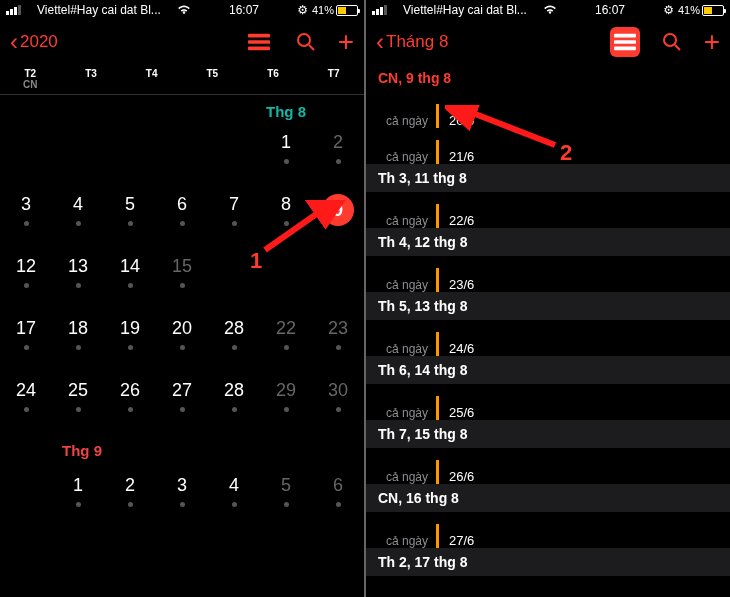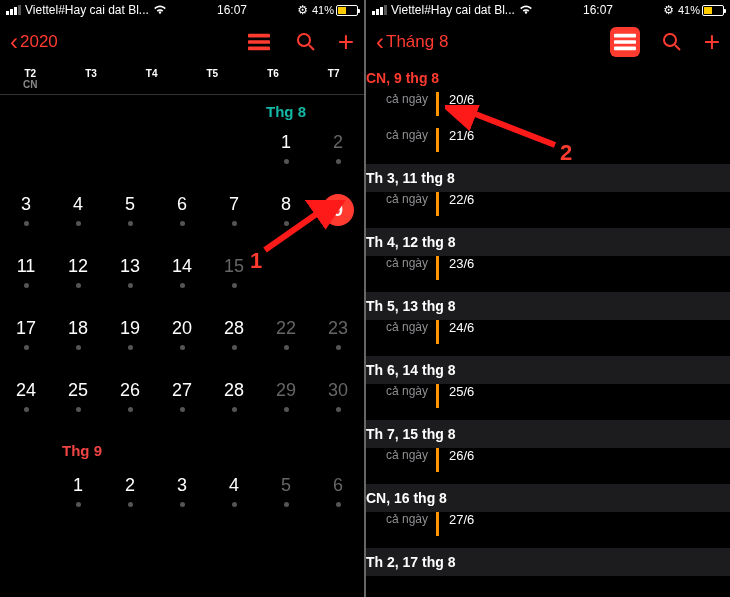--- a/index.html
+++ b/index.html
@@ -1,19 +1,19 @@
 <!DOCTYPE html>
 <html><head>
 <meta charset="utf-8">
 <style>
 *{margin:0;padding:0;box-sizing:border-box;font-family:-apple-system,Helvetica,Arial,sans-serif}
 body{background:#666;width:730px;height:597px;display:flex;gap:2px}
 .phone{width:364px;height:597px;background:#000;display:flex;flex-direction:column;overflow:hidden}
 .status-bar{height:20px;display:flex;justify-content:space-between;align-items:center;padding:0 6px;color:#fff;font-size:12px;font-weight:500}
-.status-left{display:flex;align-items:center;gap:4px}
+.status-left{display:flex;align-items:center;gap:16px}
 .status-right{display:flex;align-items:center;gap:4px}
 .signal{display:flex;align-items:flex-end;gap:1px}
 .signal span{width:3px;background:#fff;display:block}
 .signal span:nth-child(1){height:4px}
 .signal span:nth-child(2){height:6px}
 .signal span:nth-child(3){height:8px}
 .signal span:nth-child(4){height:10px;background:#555}
 .wifi{width:14px;height:10px}
 .battery{font-size:11px}
 .bat-icon{display:inline-block;width:22px;height:11px;border:1px solid #fff;border-radius:2px;position:relative;vertical-align:middle;margin-left:2px}
@@ -35,23 +35,23 @@
 .month-label{color:#14b8a6;font-size:15px;font-weight:600;text-align:left;padding:8px 0 4px;grid-column:6/8;padding-left:6px}
 .cal-body{flex:1;overflow:hidden}
 .month-hdr{display:grid;grid-template-columns:repeat(7,1fr)}
 .week{display:grid;grid-template-columns:repeat(7,1fr);height:62px}
 .day{display:flex;flex-direction:column;align-items:center;justify-content:flex-start;padding-top:8px;font-size:18px;color:#fff;position:relative}
 .day.dim{color:#666}
 .day .dot{width:5px;height:5px;border-radius:50%;background:#555;margin-top:6px}
 .day.today .num{background:#ff3b30;color:#fff;width:32px;height:32px;border-radius:50%;display:flex;align-items:center;justify-content:center;font-weight:600}
 .month-hdr2{color:#ef4444;font-size:15px;font-weight:600;padding:8px 12px}
 .list-view{flex:1;overflow:hidden}
-.day-header{background:#1c1c1e;color:#fff;font-size:14px;font-weight:600;padding:6px 0}
+.day-header{background:#1c1c1e;color:#fff;font-size:14px;font-weight:600;padding:6px 12px}
 .day-header.today{color:#ff3b30;background:#000}
-.event-row{display:flex;align-items:flex-start;height:36px;background:#000;padding:0 12px;font-size:13px}
+.event-row{display:flex;align-items:flex-end;height:36px;background:#000;padding:0 12px;font-size:13px}
 .event-time{color:#8e8e93;width:58px;font-size:12px;text-align:right;padding-right:8px}
 .event-bar{width:3px;height:24px;background:#ff9500;margin-right:10px}
 .event-title{color:#fff}
 .annotation{position:absolute;pointer-events:none;z-index:100}
 .arrow1{position:absolute;left:255px;top:200px}
 .arrow2{position:absolute;left:445px;top:105px}
 .ann-num{position:absolute;color:#ff3b30;font-size:22px;font-weight:700}
 </style>
 </head>
 <body>
@@ -159,24 +159,20 @@
           <div class="day">
             <span class="num">8</span>
             <span class="dot"></span>
           </div>
           <div class="day dim today">
             <span class="num">9</span>
           </div>
         </div>
         <div class="week">
           <div class="day">
-            <span class="num">11</span>
-            <span class="dot"></span>
-          </div>
-          <div class="day">
             <span class="num">12</span>
             <span class="dot"></span>
           </div>
           <div class="day">
             <span class="num">13</span>
             <span class="dot"></span>
           </div>
           <div class="day">
             <span class="num">14</span>
             <span class="dot"></span>

